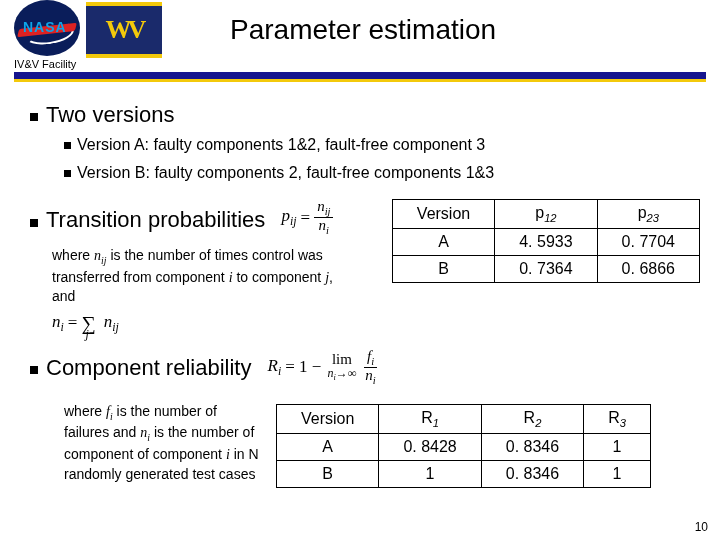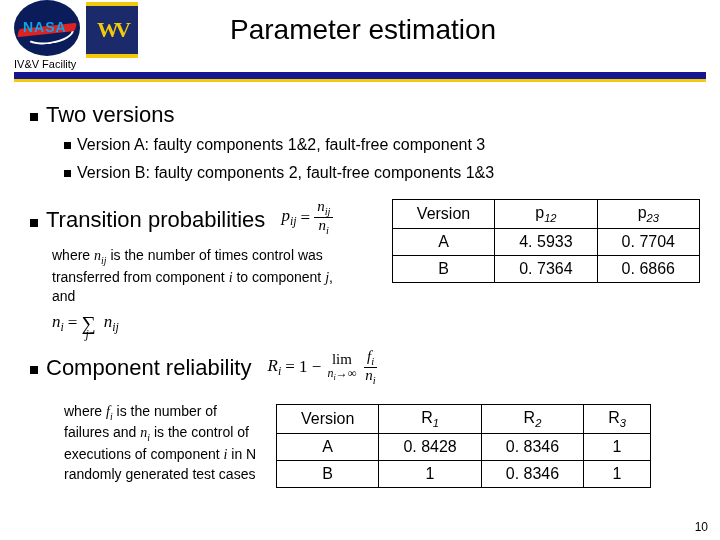--- a/index.html
+++ b/index.html
@@ -61,29 +61,29 @@
   }
   .nasa-swoosh {
     position: absolute;
     left: 4px; top: 26px;
     width: 58px; height: 8px;
     background: #d22;
     transform: rotate(-6deg) skewX(-20deg);
     border-radius: 2px;
   }
   .wv-logo {
-    width: 52px;
+    width: 76px;
     height: 56px;
     background: #1a2a6b;
     display: flex;
     align-items: center;
     justify-content: center;
     color: #f3c90b;
     font-weight: 900;
-    font-size: 22px;
+    font-size: 26px;
     font-family: "Times New Roman", serif;
     border-top: 4px solid #f3c90b;
     border-bottom: 4px solid #f3c90b;
     position: relative;
     top: 2px;
     letter-spacing: -4px;
   }
   .ivv {
     position: absolute;
     left: 14px;
@@ -269,21 +269,21 @@
         </span>
       </span>
     </div>
     <div class="row-cr">
       <div class="cr-left">
         <div class="wheretext" style="margin-left:34px; max-width:200px;">
           <span>where </span>
           <span class="inline-n"><span>f</span><sub class="subsc">i</sub></span>
           <span> is the number of failures and </span>
           <span class="inline-n"><span>n</span><sub class="subsc">i</sub></span>
-          <span> is the control of executions of component </span>
+          <span> is the number of component of component </span>
           <span class="ital">i</span>
           <span> in N randomly generated test cases</span>
         </div>
       </div>
 
       <table class="data tbl2" style="margin-top:8px;">
         <tbody>
             <tr>
           <th>Version</th>
           <th><span>R</span><sub class="subsc">1</sub></th>

